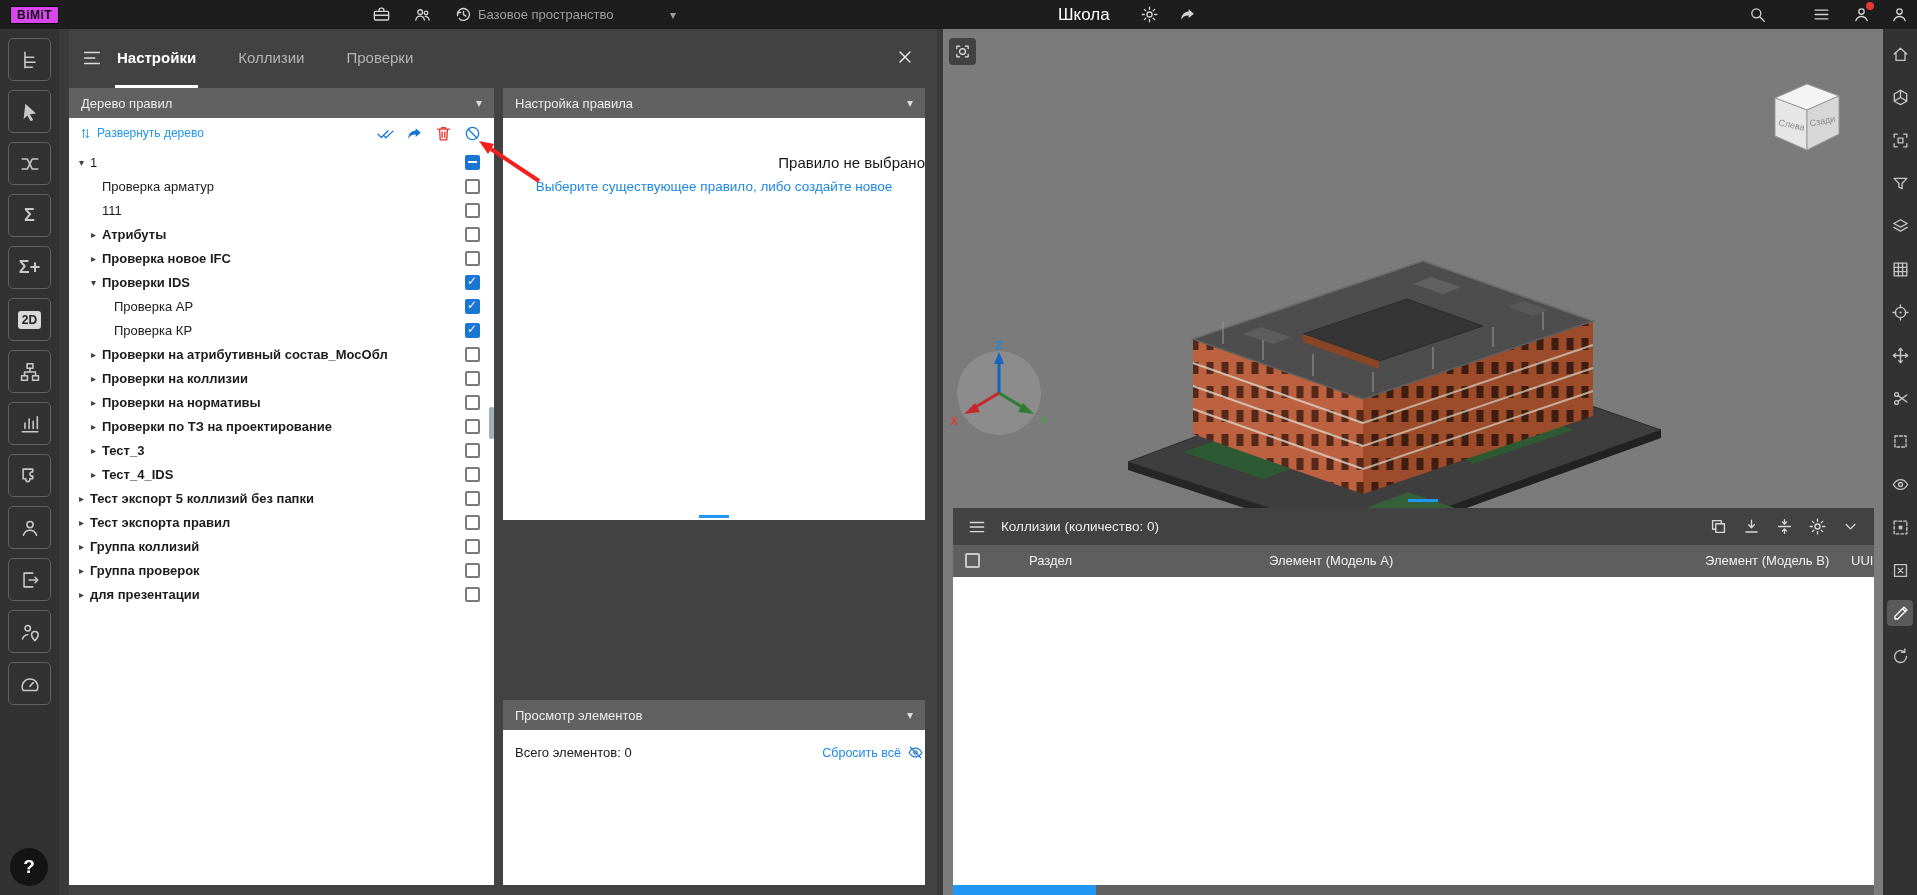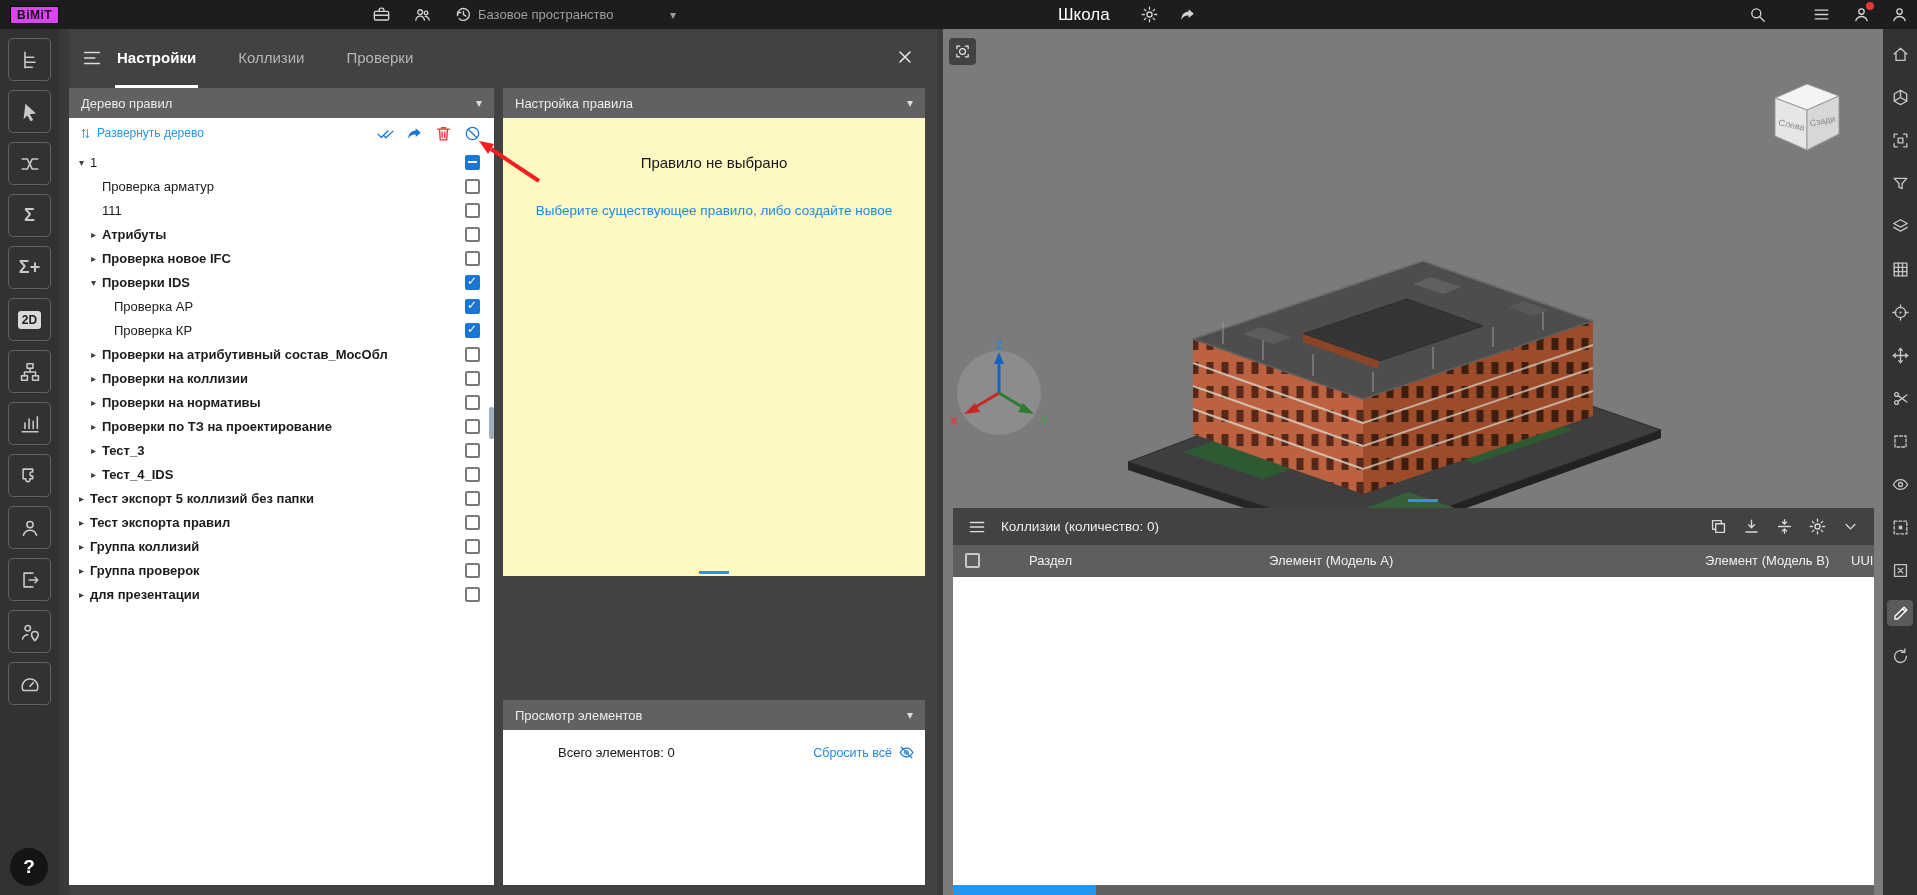--- a/index.html
+++ b/index.html
@@ -71,27 +71,27 @@
   .tree-row .lbl.b{font-weight:bold;}
   .cb{margin-left:auto;margin-right:14px;width:15px;height:15px;border-radius:2px;position:relative;flex:0 0 15px;}
   .cb.unchecked{border:2px solid #7a7a7a;background:#fff;}
   .cb.checked{background:#1976d2;}
   .cb.checked::after{content:"✓";position:absolute;left:2px;top:-1px;color:#fff;font-size:12px;font-weight:bold;}
   .cb.indeterminate{background:#1976d2;}
   .cb.indeterminate::after{content:"";position:absolute;left:3px;top:6.5px;width:9px;height:2px;background:#fff;}
 
   #panel-scroll-thumb{position:absolute;left:420px;top:378px;width:5px;height:32px;background:#9fb0bc;border-radius:2px;z-index:5;}
 
-  #rule-panel{position:absolute;left:434px;top:59px;width:422px;height:488px;background:#fef9c3;}
-  #rule-empty-title{margin-top:36px;text-align:center;font-size:15px;color:#171717;}
-  #rule-empty-hint{margin-top:32px;text-align:center;font-size:13.5px;color:#1e88e5;}
+  #rule-panel{position:absolute;left:434px;top:59px;width:422px;height:432px;background:#ffffff;}
+  #rule-empty-title{margin-top:36px;text-align:right;font-size:15px;color:#171717;}
+  #rule-empty-hint{margin-top:8px;text-align:center;font-size:13.5px;color:#1e88e5;}
   #rule-resize{position:absolute;left:196px;bottom:2px;width:30px;height:3px;background:#2196f3;}
 
   #elements-panel{position:absolute;left:434px;top:671px;width:422px;height:185px;background:#fff;}
-  #elements-body{display:flex;align-items:center;padding:14px 10px 0 12px;margin-left:43px;}
+  #elements-body{display:flex;align-items:center;padding:14px 1px 0 12px;}
   #elements-total{font-size:13px;color:#171717;}
   #reset-link{margin-left:auto;display:flex;align-items:center;gap:6px;color:#1e88e5;font-size:12.5px;}
 
   #annotation-arrow{position:absolute;left:0;top:0;pointer-events:none;z-index:40;}
 
   
   #viewport{position:absolute;left:943px;top:29px;width:940px;height:866px;background:#7b7b7b;overflow:hidden;}
   #focus-btn{position:absolute;left:6px;top:9px;width:27px;height:27px;background:#424242;border-radius:4px;
              color:#e8e8e8;display:flex;align-items:center;justify-content:center;}
   #focus-btn .icw{width:17px;height:17px;}

